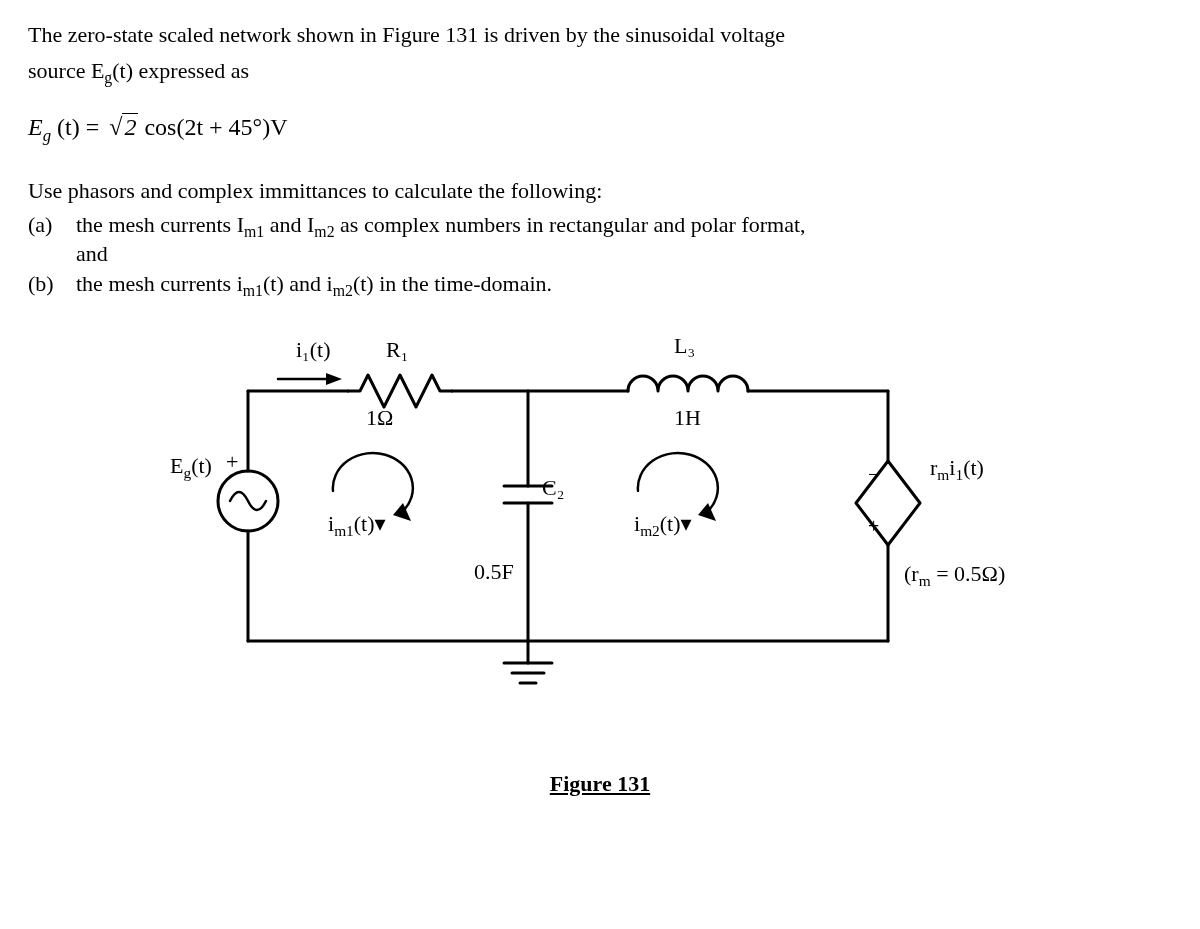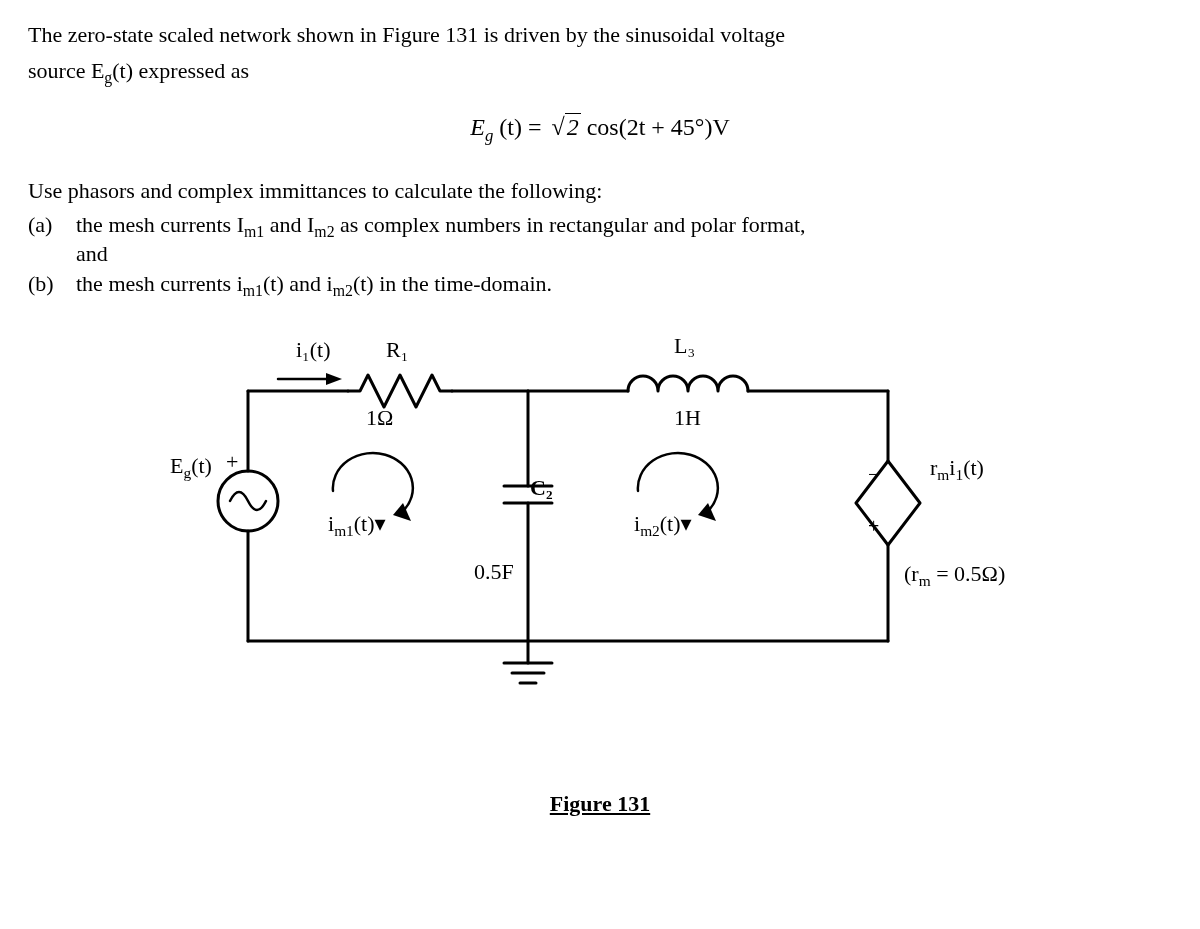--- a/index.html
+++ b/index.html
@@ -6,21 +6,21 @@
     font-family: "Times New Roman", serif;
     font-size: 22px;
     color: #000;
     background: #fff;
     margin: 0;
     padding: 20px 28px;
     width: 1144px;
   }
   p { margin: 0 0 6px 0; line-height: 1.35; }
   .eq-row {
-    text-align: center;
+    text-align: left;
     font-style: italic;
     font-size: 24px;
     margin: 26px 0 30px 0;
   }
   .eq-row .sub { font-size: 0.7em; vertical-align: sub; font-style: italic; }
   .eq-row .sqrt {
     display: inline-block;
     position: relative;
     padding-left: 4px;
   }
@@ -48,21 +48,21 @@
   .figwrap svg { position: absolute; left: 0; top: 0; }
   .lbl {
     position: absolute;
     font-family: "Times New Roman", serif;
     font-size: 22px;
     white-space: nowrap;
   }
   .lbl sub { font-size: 0.7em; }
   .caption {
     text-align: center;
-    margin-top: 20px;
+    margin-top: 0;
     font-size: 22px;
   }
   .caption .title { text-decoration: underline; font-weight: bold; }
 </style>
 </head>
 <body>
 
 <p>The zero-state scaled network shown in Figure 131 is driven by the sinusoidal voltage</p>
 <p>source E<sub>g</sub>(t) expressed as</p>
 
@@ -141,21 +141,21 @@
   </svg>
 
   <div class="lbl" style="left:128px; top:6px;">i₁(t)</div>
   <div class="lbl" style="left:218px; top:6px;">R₁</div>
   <div class="lbl" style="left:198px; top:74px;">1Ω</div>
   <div class="lbl" style="left:506px; top:2px;">L₃</div>
   <div class="lbl" style="left:506px; top:74px;">1H</div>
   <div class="lbl" style="left:2px; top:122px;">E<sub>g</sub>(t)</div>
   <div class="lbl" style="left:58px; top:118px;">+</div>
   <div class="lbl" style="left:160px; top:180px;">i<sub>m1</sub>(t)▾</div>
-  <div class="lbl" style="left:362px; top:144px;font-weight:bold;">C₂</div>
+  <div class="lbl" style="left:374px; top:144px;">C₂</div>
   <div class="lbl" style="left:306px; top:192px;margin-top:36px;">0.5F</div>
   <div class="lbl" style="left:466px; top:180px;">i<sub>m2</sub>(t)▾</div>
   <div class="lbl" style="left:762px; top:124px;">r<sub>m</sub>i<sub>1</sub>(t)</div>
   <div class="lbl" style="left:700px; top:132px; font-size:20px;">−</div>
   <div class="lbl" style="left:700px; top:184px; font-size:20px;">+</div>
   <div class="lbl" style="left:736px; top:230px;">(r<sub>m</sub> = 0.5Ω)</div>
 </div>
 
 <div class="caption">
   <span class="title">Figure 131</span><br>

